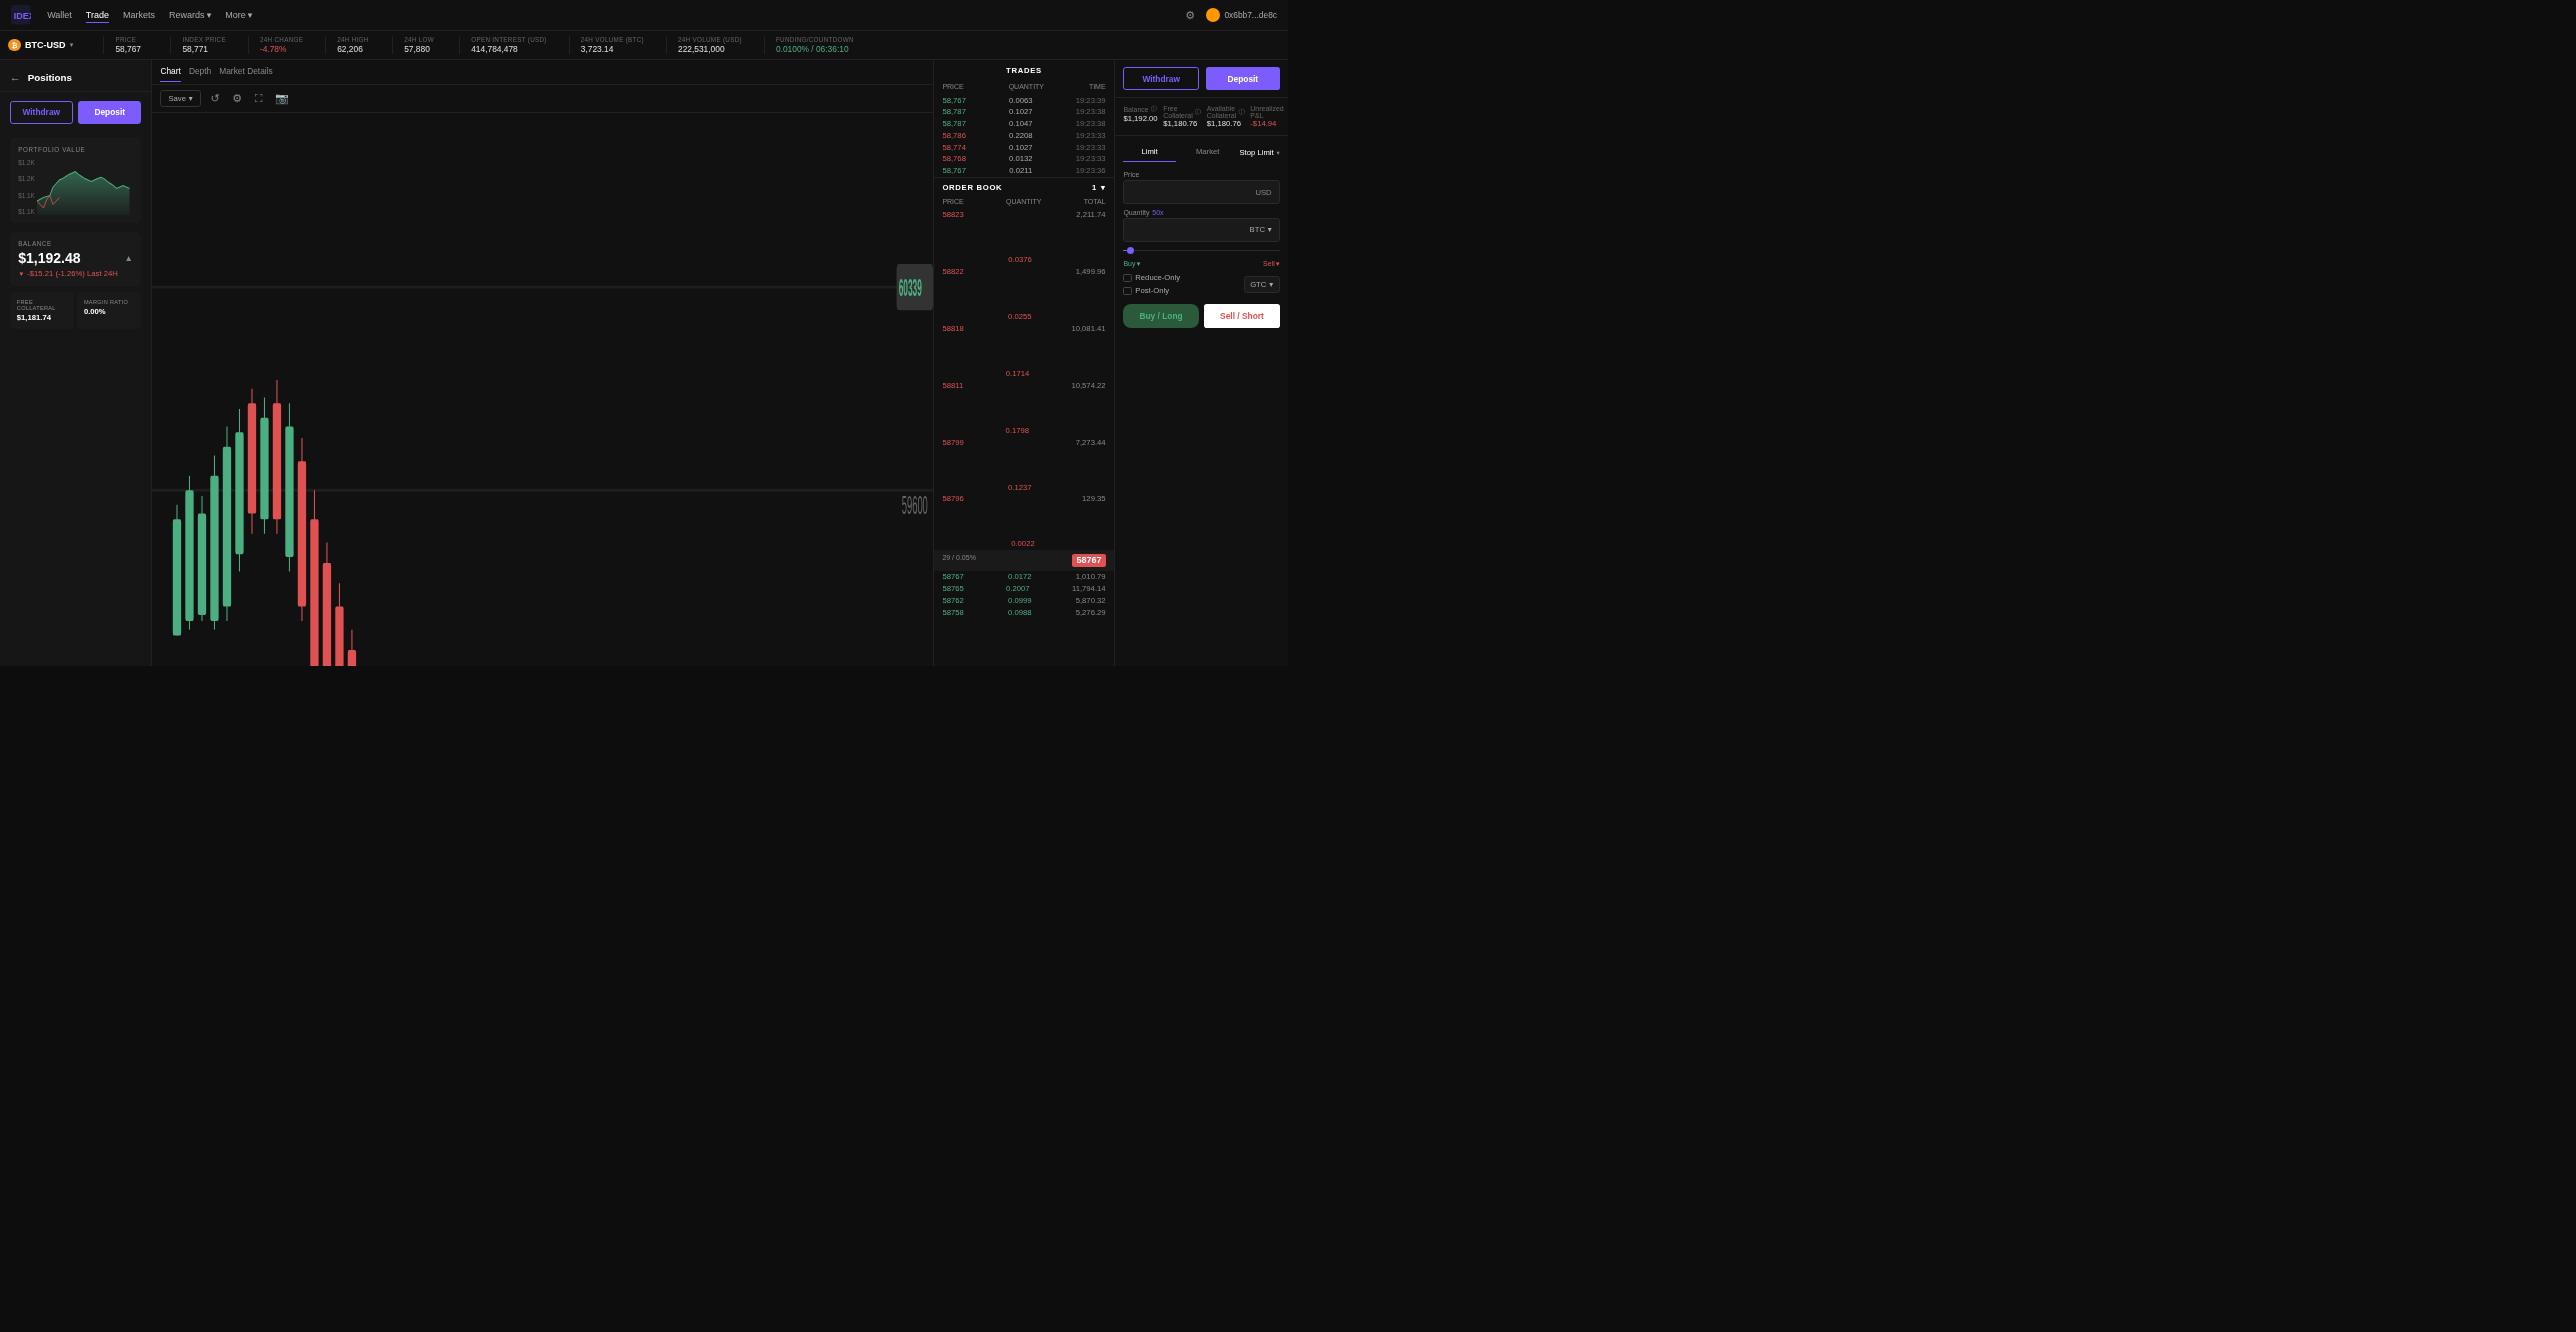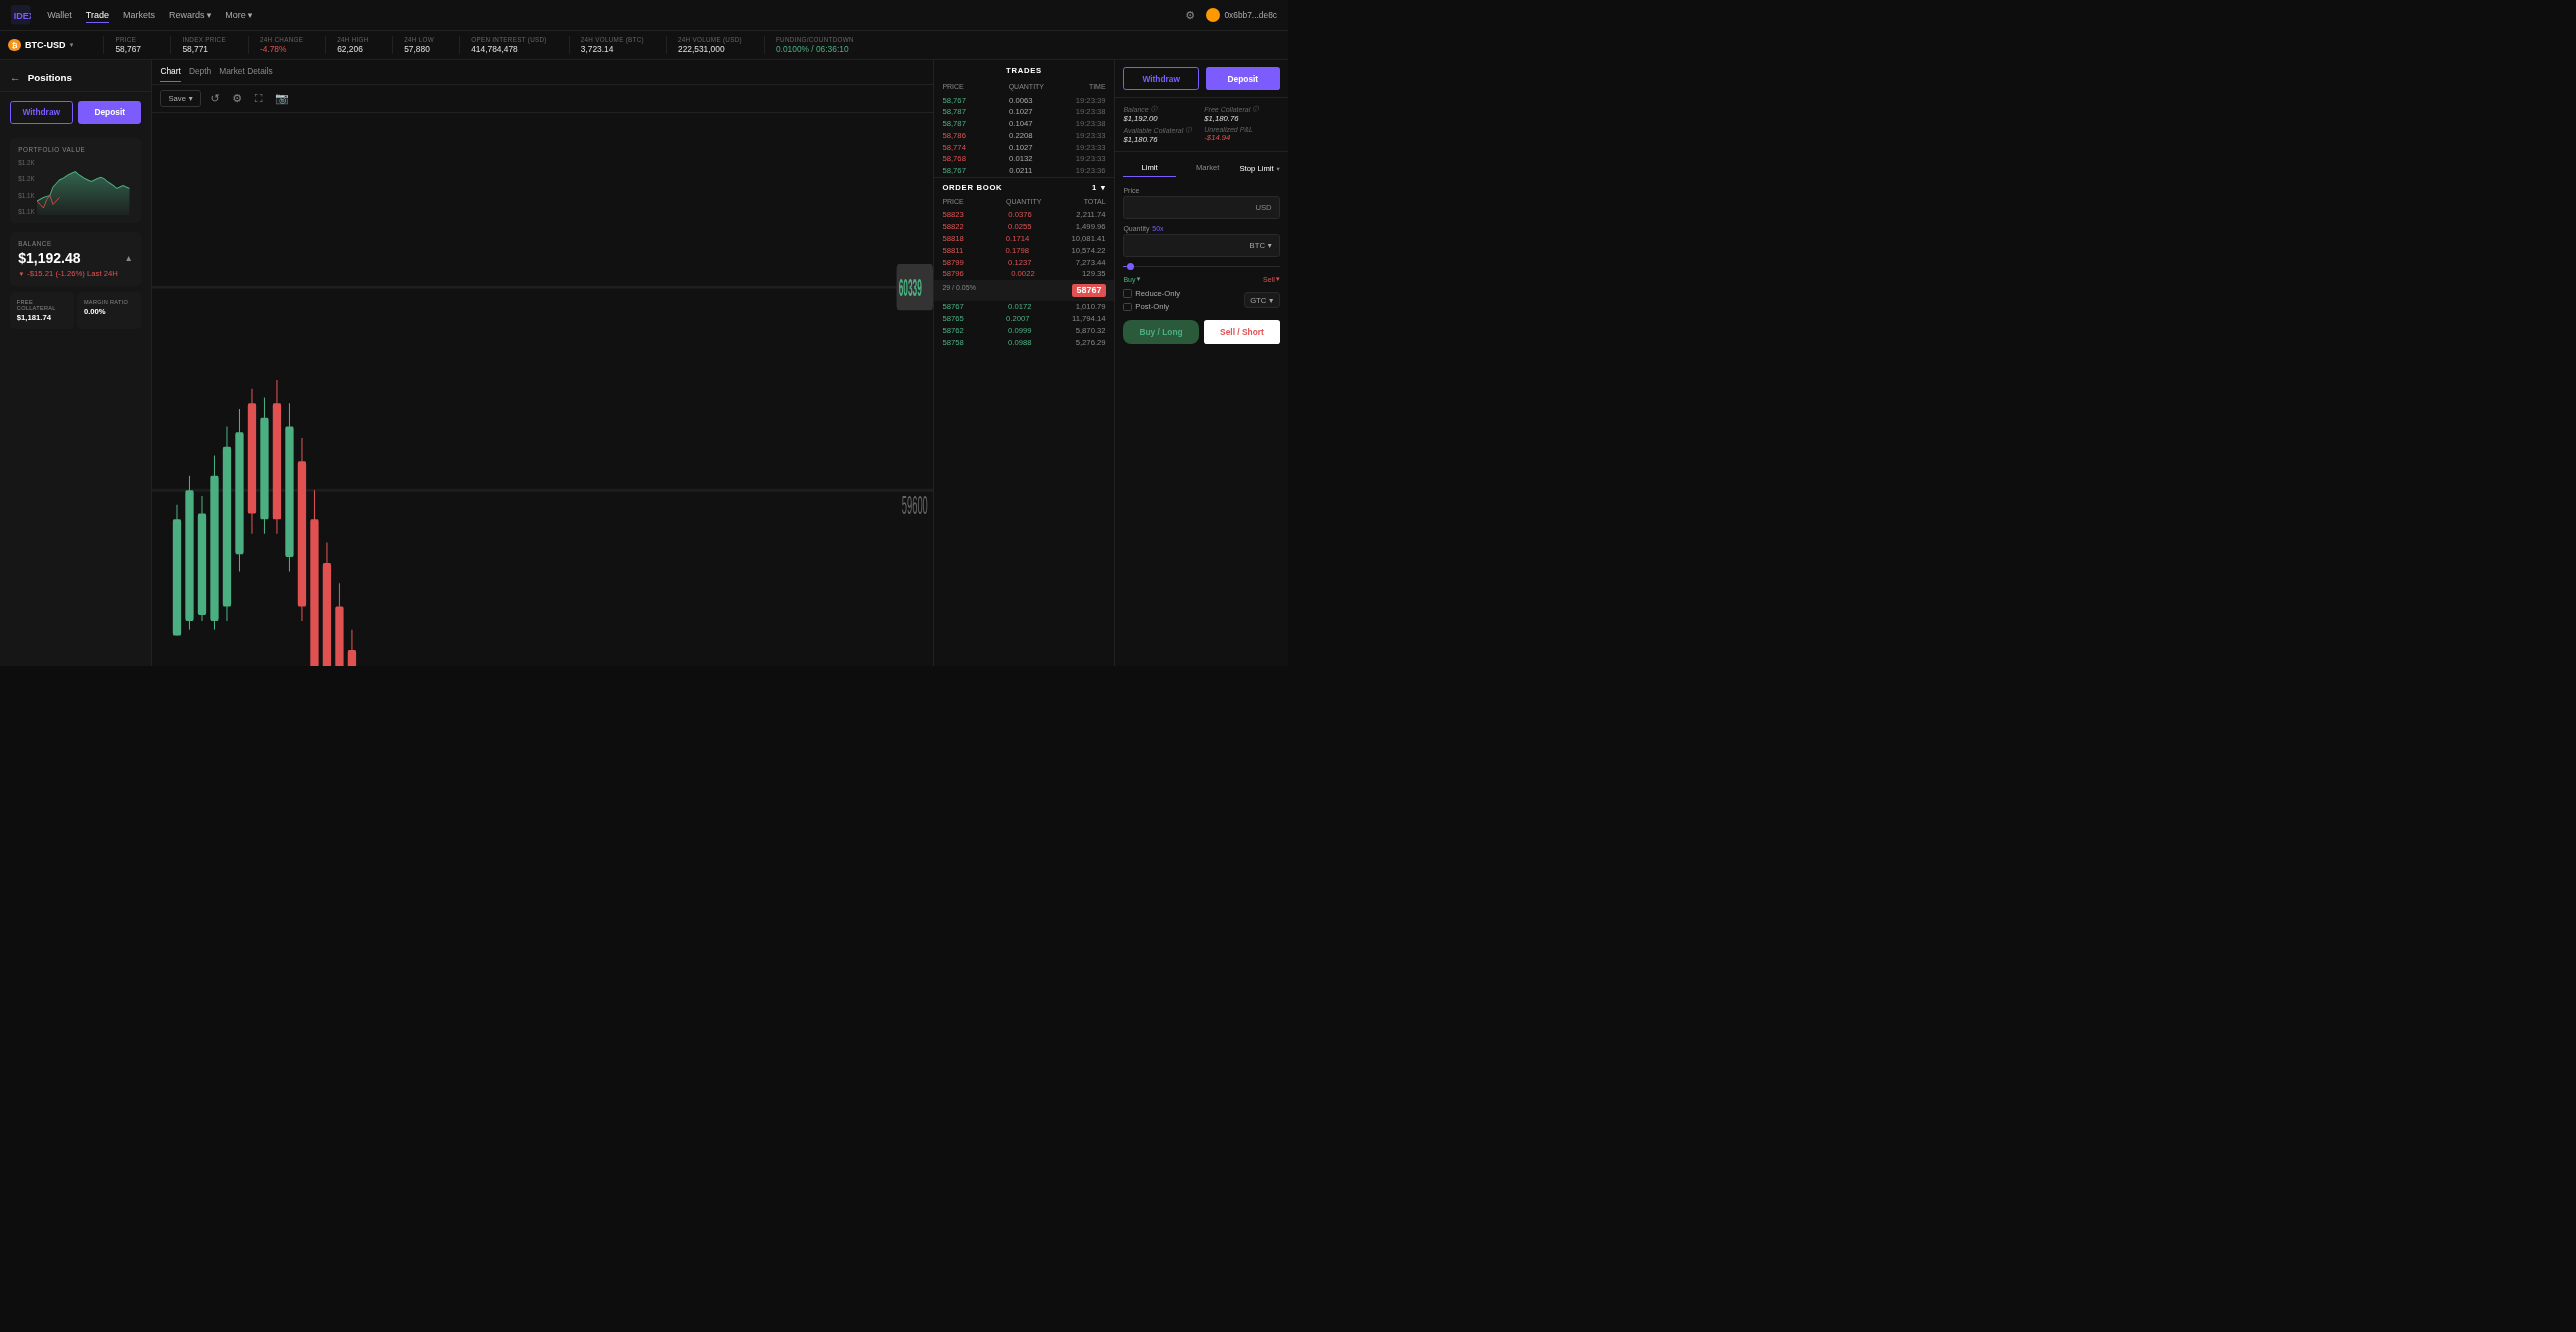--- a/index.html
+++ b/index.html
@@ -224,21 +224,21 @@
     }
     .ob-row {
       display: flex;
       justify-content: space-between;
       padding: 1.4px 8.4px;
       font-size: 7.7px;
       position: relative;
     }
     .ob-price-ask { color: #e05252; }
     .ob-price-bid { color: #4caf82; }
-    .ob-qty { color: #e05252; }
+    .ob-qty { color: #e05252; margin-top: 45px; }
     .ob-qty-bid { color: #4caf82; }
     .ob-total { color: #888; }
     .ob-spread {
       display: flex;
       justify-content: space-between;
       padding: 4.2px 8.4px;
       background: #1a1a1a;
       font-size: 7px;
       color: #888;
     }
@@ -284,24 +284,23 @@
       border: none;
       color: #fff;
       border-radius: 2.8px;
       font-size: 8.4px;
       font-weight: 600;
       cursor: pointer;
     }
     .order-info-grid {
       padding: 7px 8.4px;
       display: grid;
-      grid-template-columns: 1fr 1fr;
+      grid-template-columns: 1fr 1fr 1fr 1fr;
       gap: 2.8px 5.6px;
       border-bottom: 0.7px solid #222;
-      font-style: italic;
     }
     .order-info-row { display: flex; flex-direction: column; }
     .order-info-label { color: #666; font-size: 7px; display: flex; align-items: center; gap: 2.1px; }
     .order-info-value { color: #e0e0e0; font-size: 7.7px; font-weight: 500; }
     .order-type-tabs {
       display: flex;
       padding: 7px 8.4px 4.2px;
       gap: 5.6px;
     }
     .order-type-tab {

